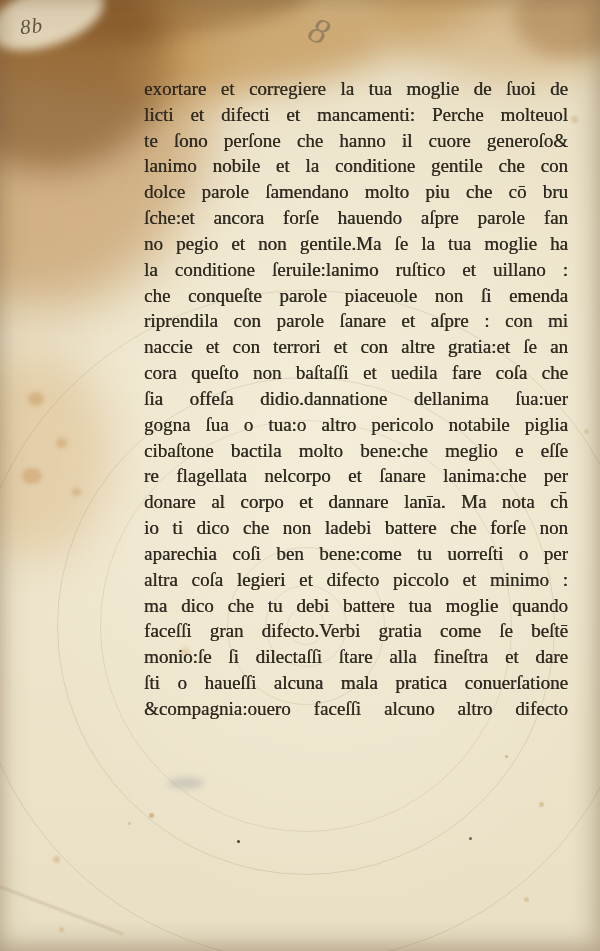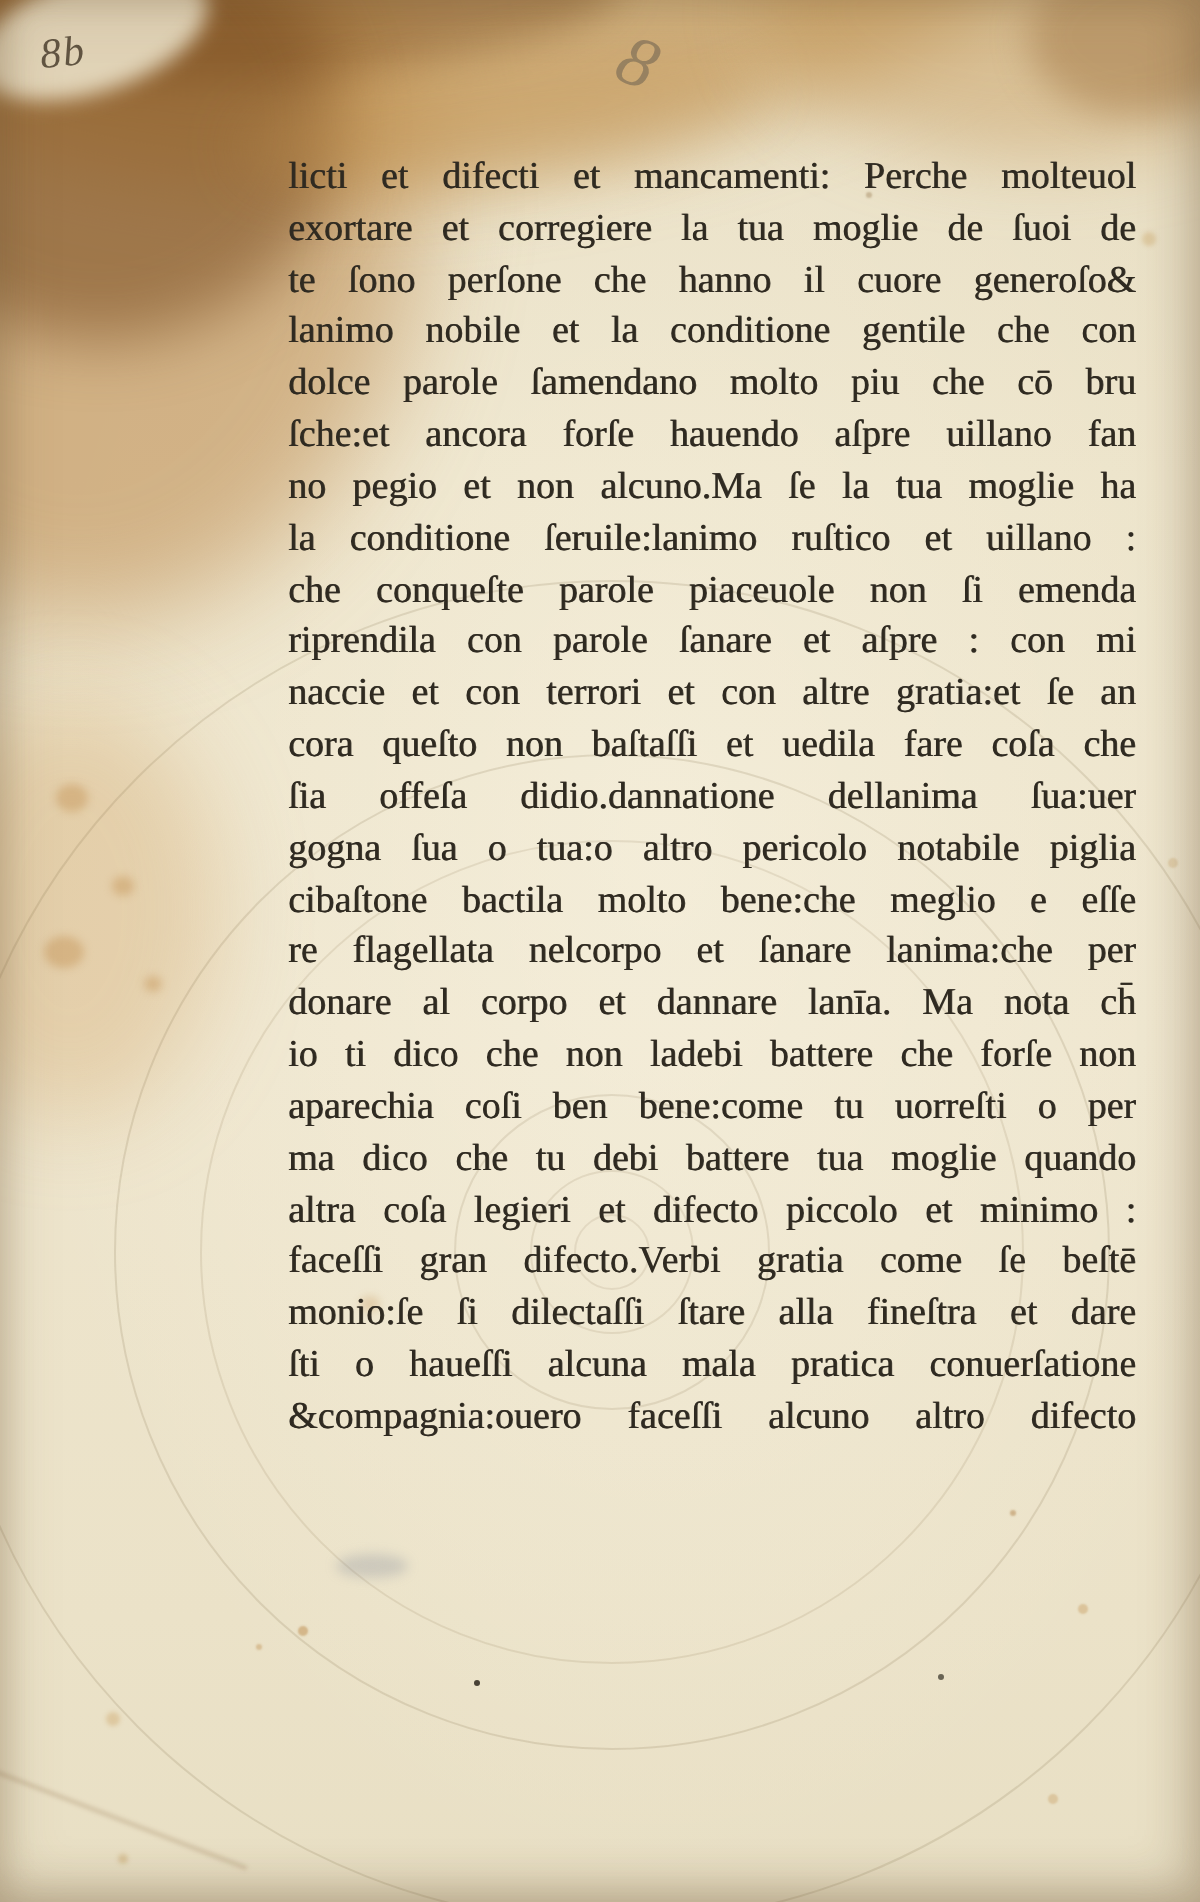--- a/index.html
+++ b/index.html
@@ -88,41 +88,41 @@
   <div class="ring" style="left:57px;top:377px;width:496px;height:496px;"></div>
   <div class="ring" style="left:100px;top:420px;width:410px;height:410px;border-color:rgba(120,100,65,0.13);"></div>
   <div class="ring" style="left:227px;top:547px;width:156px;height:156px;border-color:rgba(120,100,65,0.14);"></div>
   <div class="ring" style="left:265px;top:585px;width:80px;height:80px;border-color:rgba(120,100,65,0.13);"></div>
   <div class="ring" style="left:287px;top:607px;width:36px;height:36px;border-color:rgba(120,100,65,0.12);"></div>
 
   <div id="folio-mark">8b</div>
   <div id="hand-number">8</div>
 
   <div id="textblock">
+    <div class="tl">exortare et corregiere la tua moglie  de ſuoi de</div>
     <div class="tl">licti et difecti et mancamenti: Perche molteuol</div>
-    <div class="tl">exortare et corregiere la tua moglie  de ſuoi de</div>
     <div class="tl">te ſono perſone che hanno il cuore generoſo&amp;</div>
     <div class="tl">lanimo nobile et la conditione gentile che con</div>
     <div class="tl">dolce parole ſamendano molto piu che cō bru</div>
-    <div class="tl">ſche:et ancora forſe hauendo aſpre uillano fan</div>
-    <div class="tl">no pegio et non alcuno.Ma ſe la tua moglie ha</div>
+    <div class="tl">ſche:et ancora forſe hauendo aſpre parole fan</div>
+    <div class="tl">no pegio et non gentile.Ma ſe la tua moglie ha</div>
     <div class="tl">la conditione ſeruile:lanimo ruſtico et uillano :</div>
     <div class="tl">che conqueſte parole piaceuole non ſi emenda</div>
     <div class="tl">riprendila con parole ſanare et aſpre : con mi</div>
     <div class="tl">naccie et con terrori et con altre gratia:et ſe an</div>
     <div class="tl">cora queſto non baſtaſſi et uedila fare coſa che</div>
     <div class="tl">ſia offeſa didio.dannatione dellanima ſua:uer</div>
     <div class="tl">gogna ſua o tua:o altro pericolo notabile piglia</div>
     <div class="tl">cibaſtone bactila molto bene:che meglio e eſſe</div>
     <div class="tl">re flagellata nelcorpo et ſanare lanima:che per</div>
     <div class="tl">donare al corpo et dannare lanīa. Ma nota ch̄</div>
     <div class="tl">io ti dico che non ladebi battere che forſe non</div>
     <div class="tl">aparechia coſi ben bene:come tu uorreſti o per</div>
+    <div class="tl">altra coſa legieri et difecto piccolo et minimo :</div>
     <div class="tl">ma dico che tu debi battere tua moglie quando</div>
-    <div class="tl">altra coſa legieri et difecto piccolo et minimo :</div>
     <div class="tl">faceſſi gran difecto.Verbi gratia come ſe beſtē</div>
     <div class="tl">monio:ſe ſi dilectaſſi ſtare alla fineſtra et dare</div>
     <div class="tl">ſti o haueſſi alcuna mala pratica conuerſatione</div>
     <div class="tl">&amp;compagnia:ouero faceſſi alcuno altro difecto</div>
   </div>
 
   <div class="specks"></div>
   <div class="smudge-blue"></div>
   <div class="crease"></div>
 

